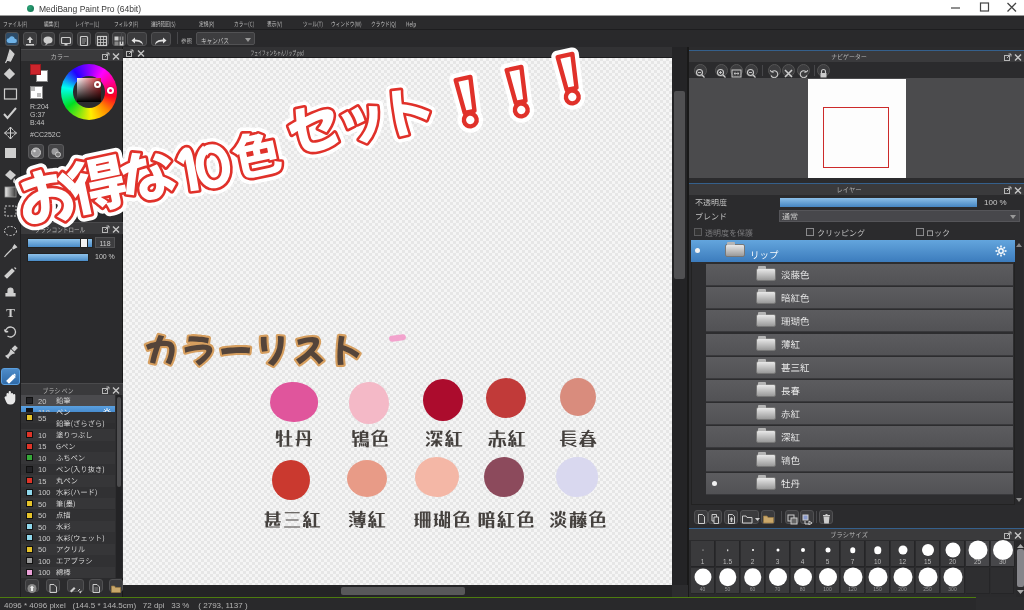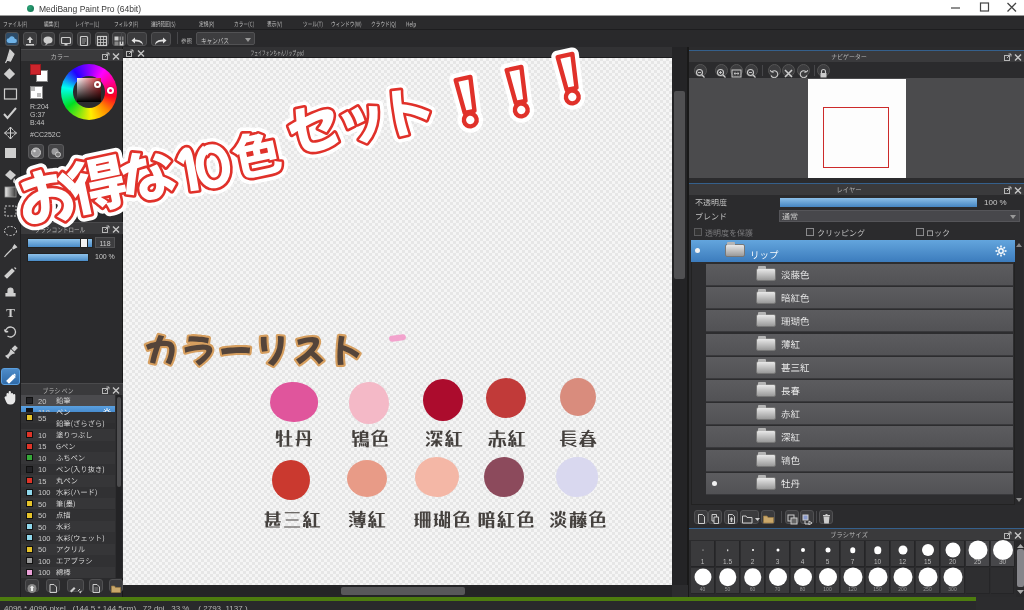--- a/index.html
+++ b/index.html
@@ -26,21 +26,21 @@
 #tabbar{position:absolute;left:123px;top:47px;width:549px;height:11px;background:#323234;border-bottom:1px solid #1c1c1e}
 #canvas{position:absolute;left:123px;top:58px;width:549px;height:527px;background-image:conic-gradient(#e6e6e6 25%,#f5f5f5 0 50%,#e6e6e6 0 75%,#f5f5f5 0);background-size:6px 6px}
 
 #vscroll{position:absolute;left:672px;top:47px;width:16px;height:538px;background:#242426;border-right:1px solid #191919}
 #vthumb{position:absolute;left:2px;top:44px;width:11px;height:188px;background:#505052;border-radius:2px}
 #hscroll{position:absolute;left:123px;top:585px;width:549px;height:12px;background:#242426}
 #hthumb{position:absolute;left:218px;top:2px;width:124px;height:8px;background:#58585a;border-radius:2px}
 
 #rightcol{position:absolute;left:688px;top:47px;width:336px;height:550px;background:#2b2b2d;border-left:1px solid #191919}
 
-#statusbar{position:absolute;left:0;top:597px;width:976px;height:13px;background:#29292b;border-top:4px solid #4d7c0f}
+#statusbar{position:absolute;left:0;top:597px;width:976px;height:13px;background:#29292b;border-top:1px solid #4d7c0f}
 #statusbar span{position:absolute;left:4px;top:2.5px;font-size:8px;color:#b5b5b5}
 
 .lrow{position:absolute;left:17px;width:307px;height:22px;background:linear-gradient(#5c5c5f,#525255);border-bottom:1px solid #39393c}
 .folder{position:absolute;left:50px;top:4px;width:20px;height:13px;background:linear-gradient(#e8e8e8,#9a9a9a);border-radius:2px;border:1px solid #777}
 .folder::before{content:"";position:absolute;left:1px;top:-3px;width:8px;height:3px;background:#b5b5b5;border-radius:1px 1px 0 0}
 
 .brow{position:absolute;left:0;width:94px;height:11.4px;font-size:7.5px;color:#dcdcdc}
 .brow .chip{position:absolute;left:5px;top:2px;width:7px;height:7px;border:1px solid #111}
 .brow .num{position:absolute;left:17px;top:1.5px;color:#c8c8c8}
 

